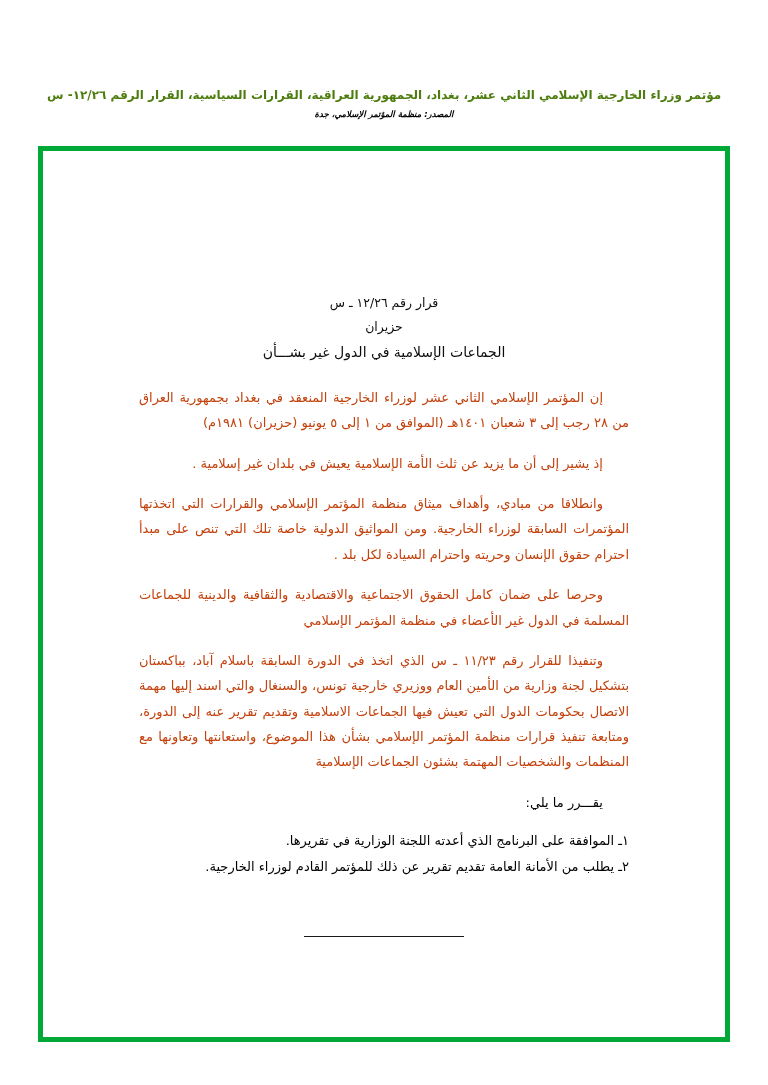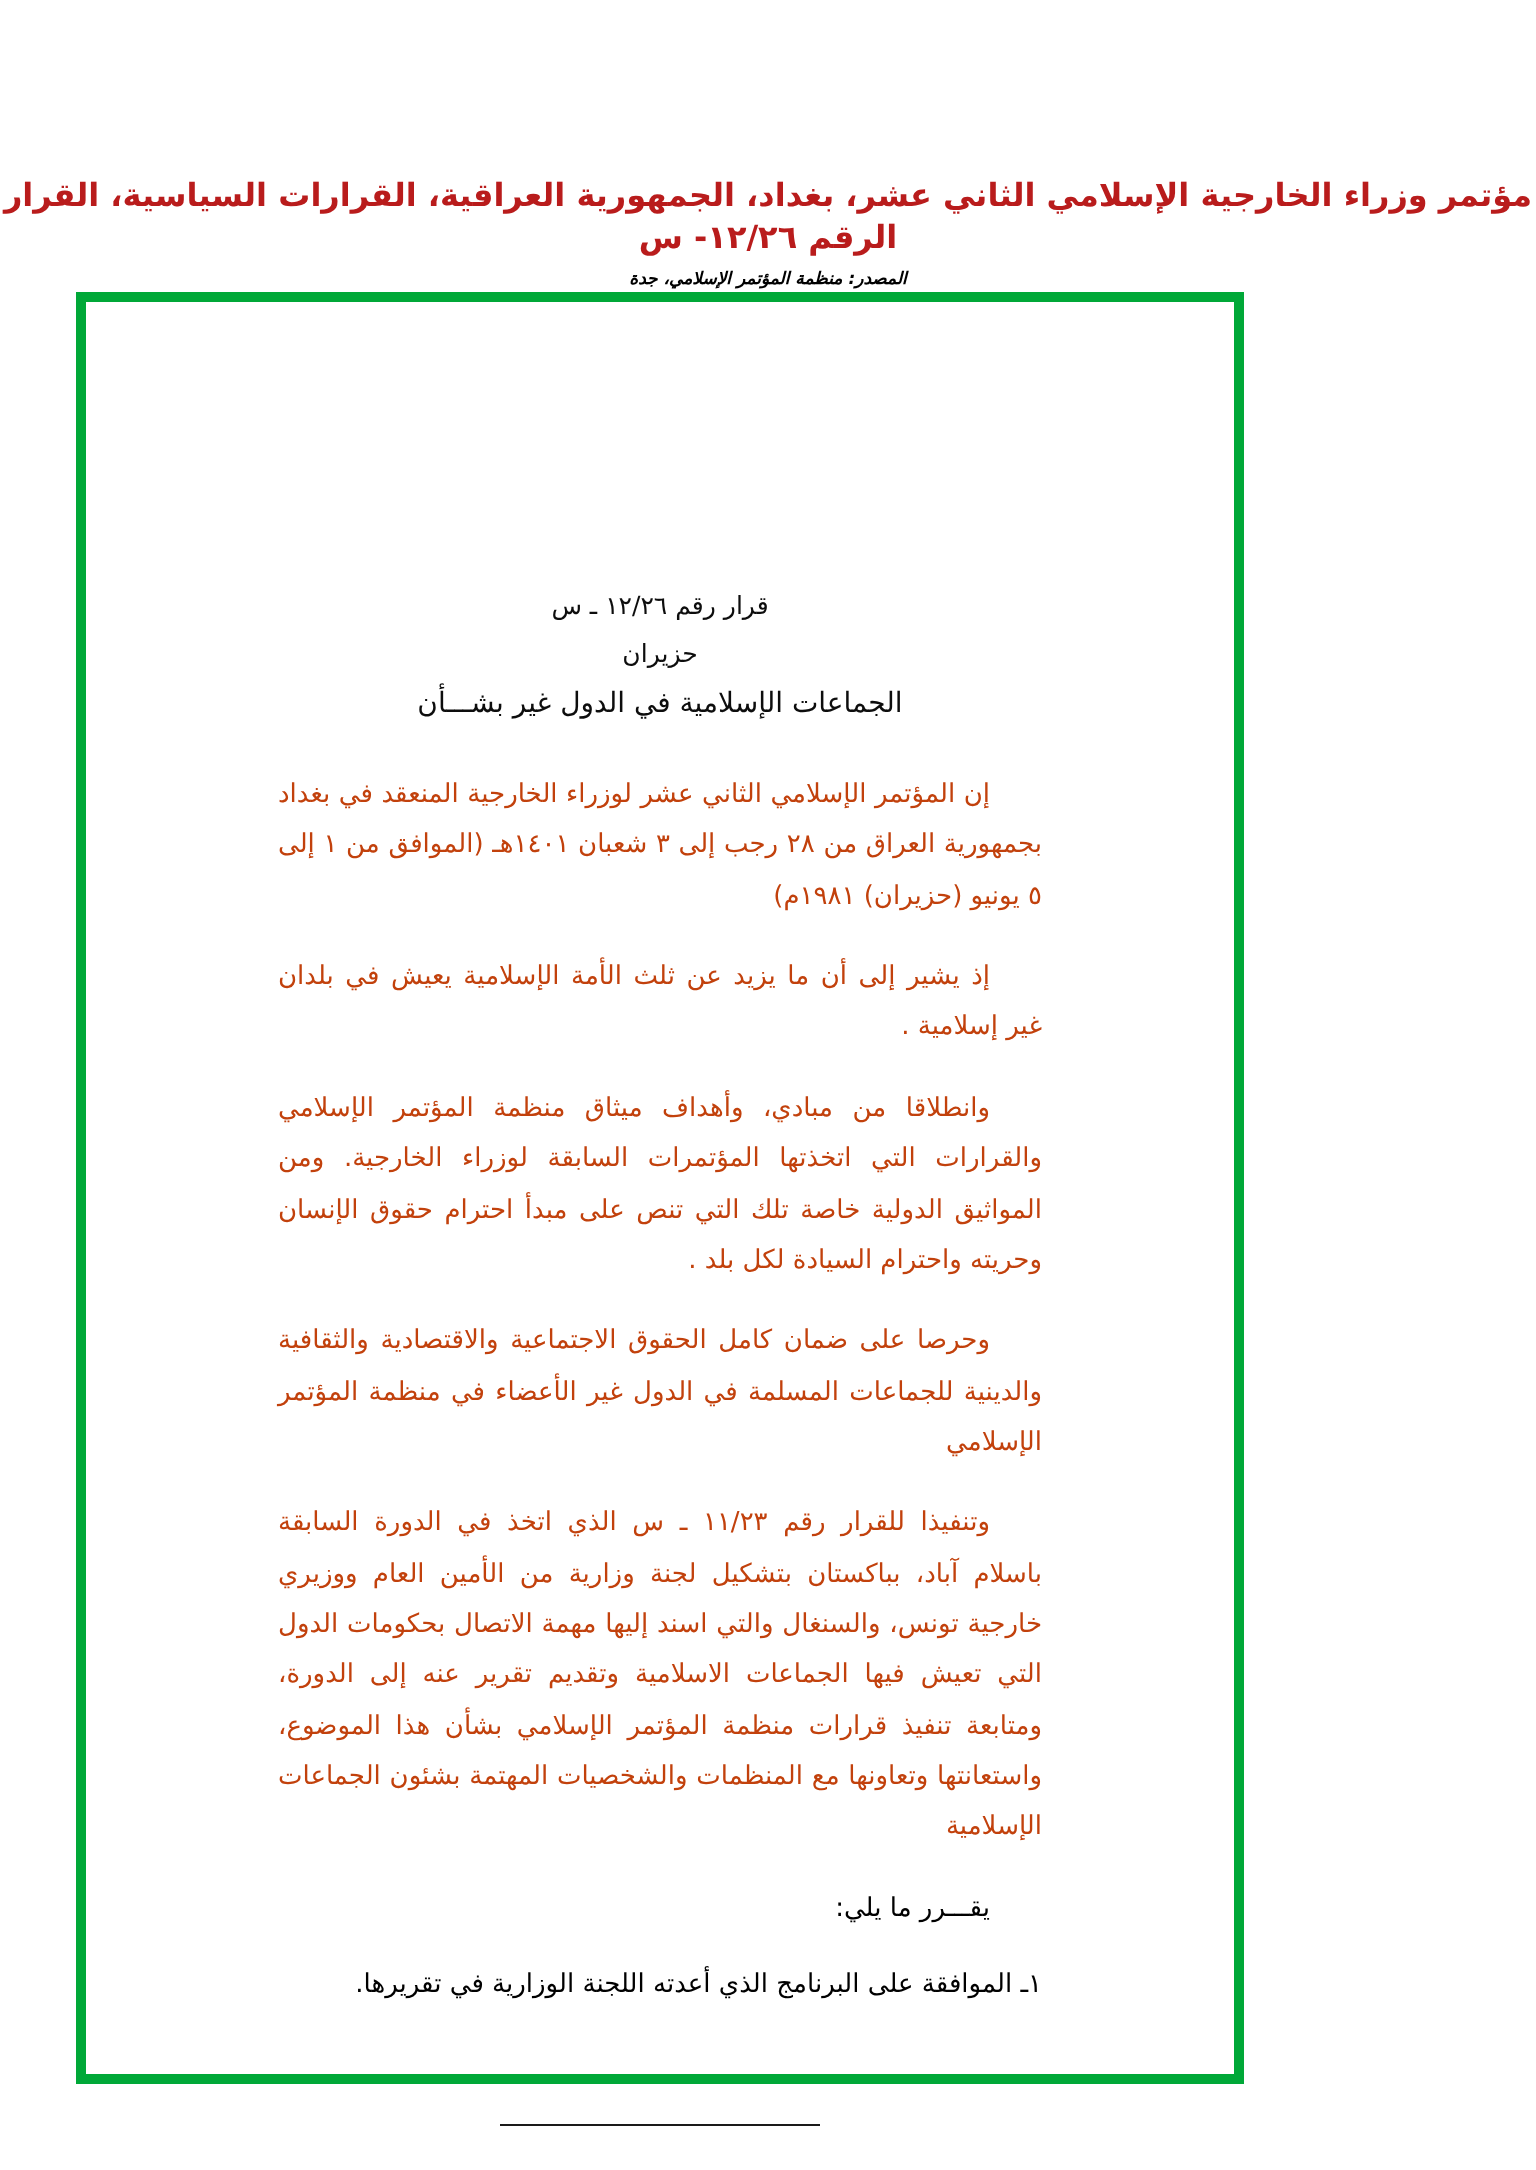--- a/index.html
+++ b/index.html
@@ -27,41 +27,41 @@
   .header {
     position: absolute;
     top: 88px;
     left: 0;
     right: 0;
     text-align: center;
   }
   .header-title {
     font-family: "DejaVu Sans", sans-serif;
     font-weight: bold;
-    font-size: 16px;
+    font-size: 12px;
     line-height: 1.3;
-    color: #b91c1c;
+    color: #4d7c0f;
     direction: rtl;
   }
   .header-source {
     margin-top: 5px;
     font-family: "DejaVu Sans", sans-serif;
     font-weight: bold;
     font-size: 8.5px;
     color: #000;
     direction: rtl;
     font-style: italic;
   }
 
   
   .doc-frame {
     position: absolute;
     top: 146px;
     left: 38px;
-    width: 584px;
+    width: 692px;
     height: 896px;
     border: 5px solid #00a838;
     box-sizing: border-box;
     background: #ffffff;
   }
 
   .doc-inner {
     position: absolute;
     top: 140px;
     left: 96px;
@@ -164,20 +164,21 @@
       <p class="para indent">وانطلاقا من مبادي، وأهداف ميثاق منظمة المؤتمر الإسلامي والقرارات التي اتخذتها المؤتمرات السابقة لوزراء الخارجية. ومن المواثيق الدولية خاصة تلك التي تنص على مبدأ احترام حقوق الإنسان وحريته واحترام السيادة لكل بلد .</p>
 
       <p class="para indent">وحرصا على ضمان كامل الحقوق الاجتماعية والاقتصادية والثقافية والدينية للجماعات المسلمة في الدول غير الأعضاء في منظمة المؤتمر الإسلامي</p>
 
       <p class="para indent">وتنفيذا للقرار رقم ١١/٢٣ ـ س الذي اتخذ في الدورة السابقة باسلام آباد، بباكستان بتشكيل لجنة وزارية من الأمين العام ووزيري خارجية تونس، والسنغال والتي اسند إليها مهمة الاتصال بحكومات الدول التي تعيش فيها الجماعات الاسلامية وتقديم تقرير عنه إلى الدورة، ومتابعة تنفيذ قرارات منظمة المؤتمر الإسلامي بشأن هذا الموضوع، واستعانتها وتعاونها مع المنظمات والشخصيات المهتمة بشئون الجماعات الإسلامية</p>
 
       <div class="decides-line">يقـــرر ما يلي:</div>
 
       <div class="numbered">
         <span class="item">١ـ الموافقة على البرنامج الذي أعدته اللجنة الوزارية في تقريرها.</span>
+        <span class="item">٢ـ يطلب من الأمانة العامة تقديم تقرير عن ذلك للمؤتمر القادم لوزراء الخارجية.</span>
       </div>
 
       <div class="rule-wrap">
         <span class="rule"></span>
       </div>
 
     </div>
   </div>
 
 </div>

